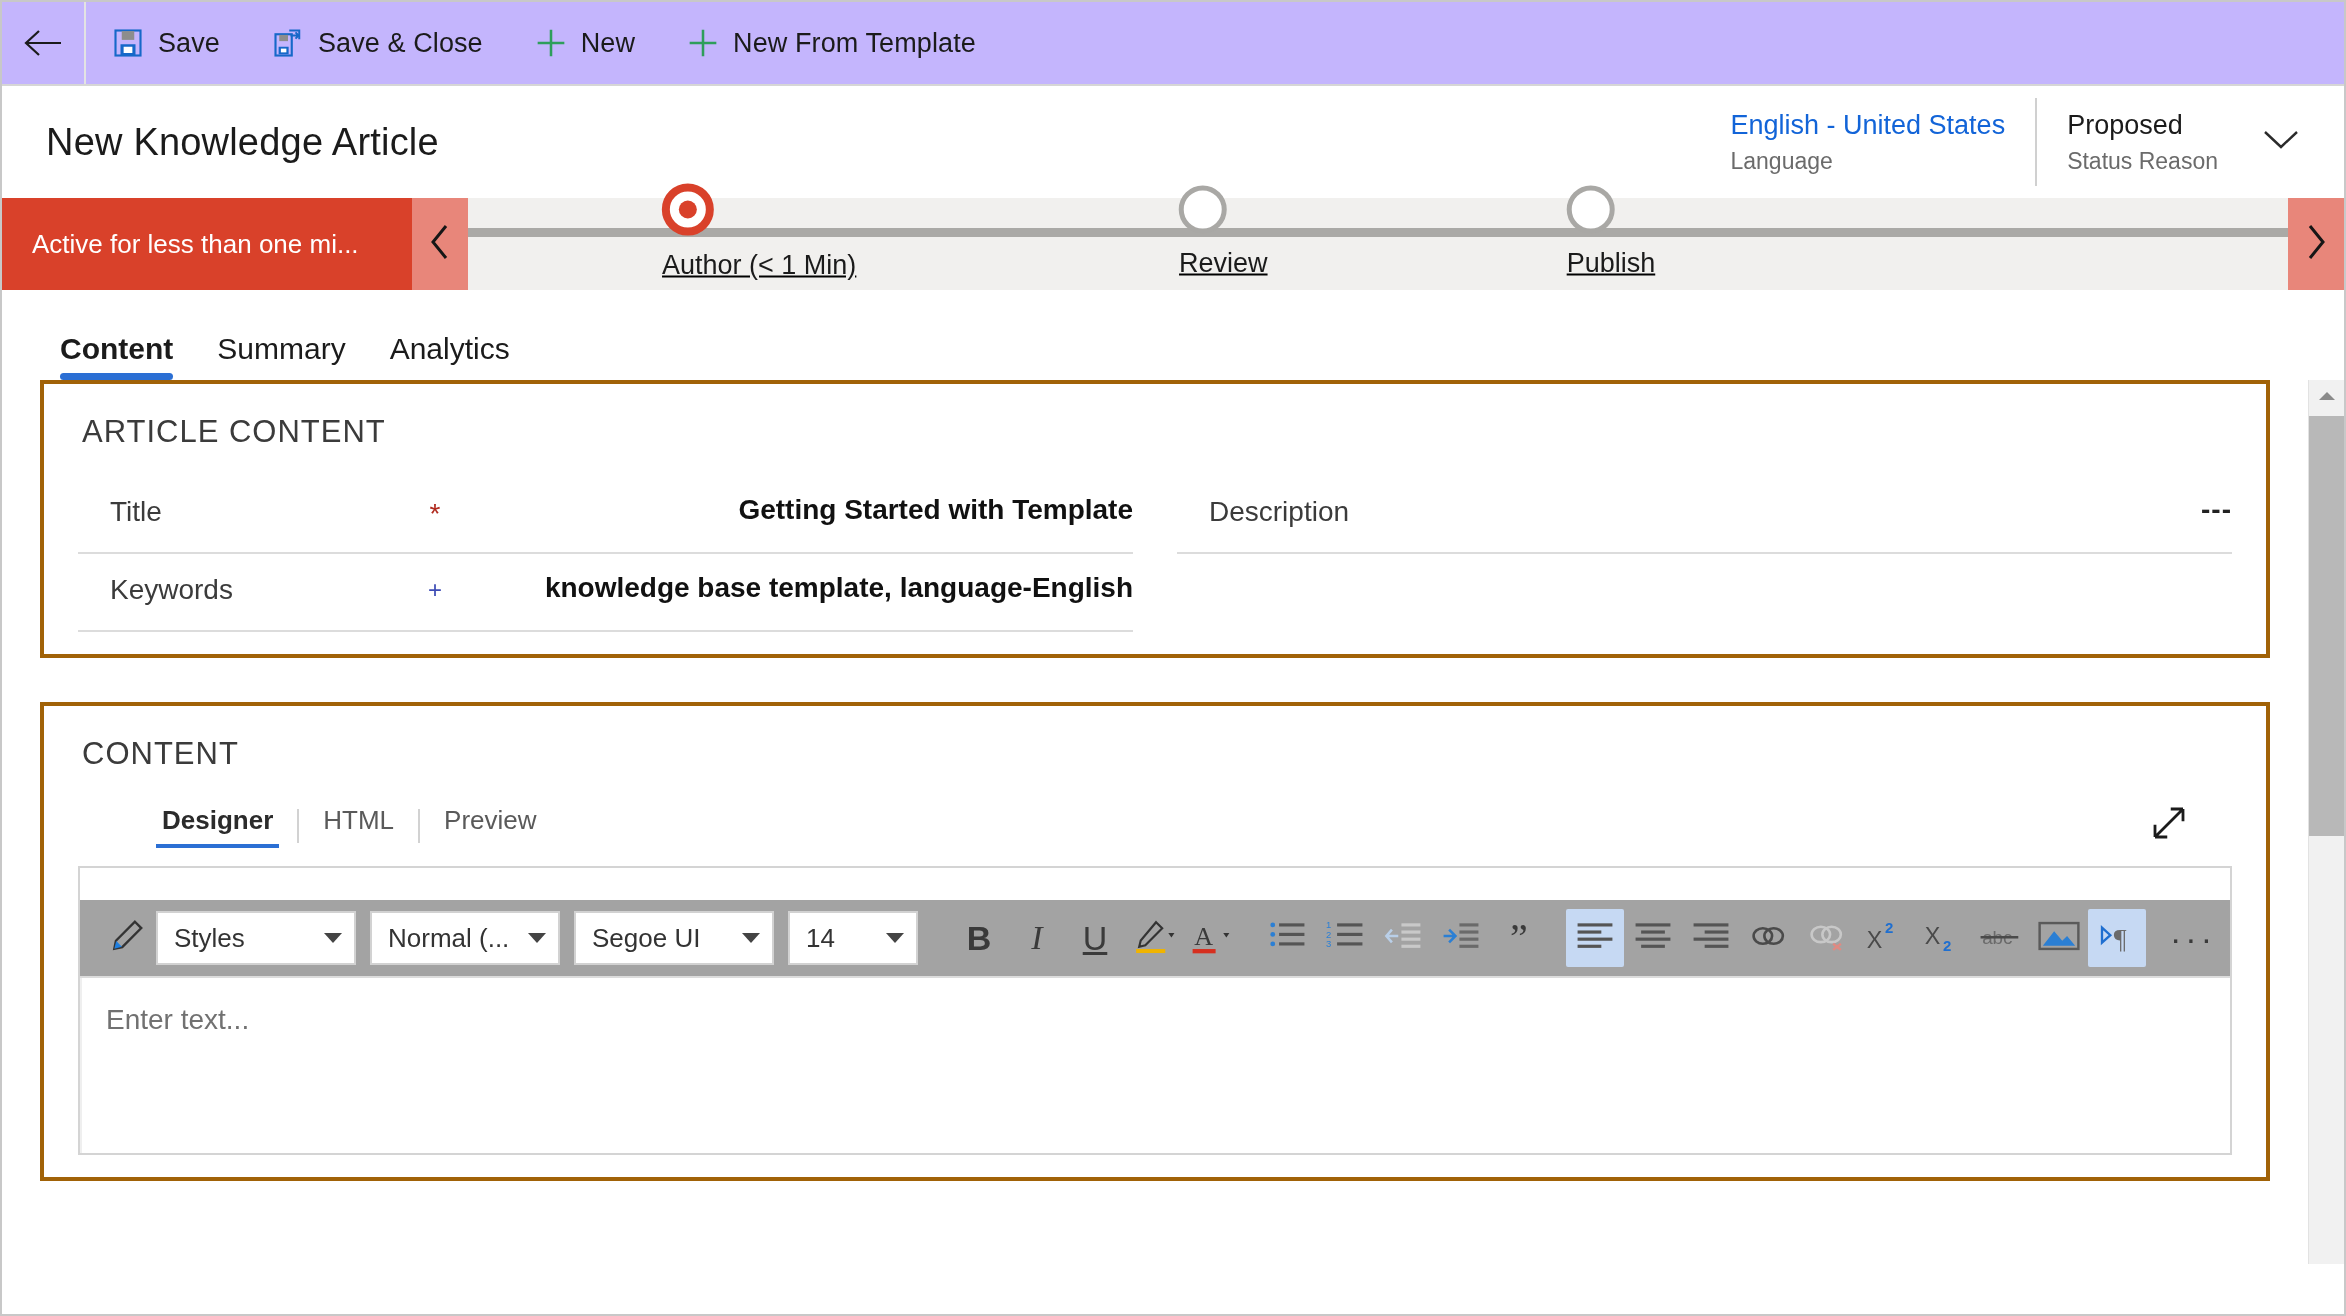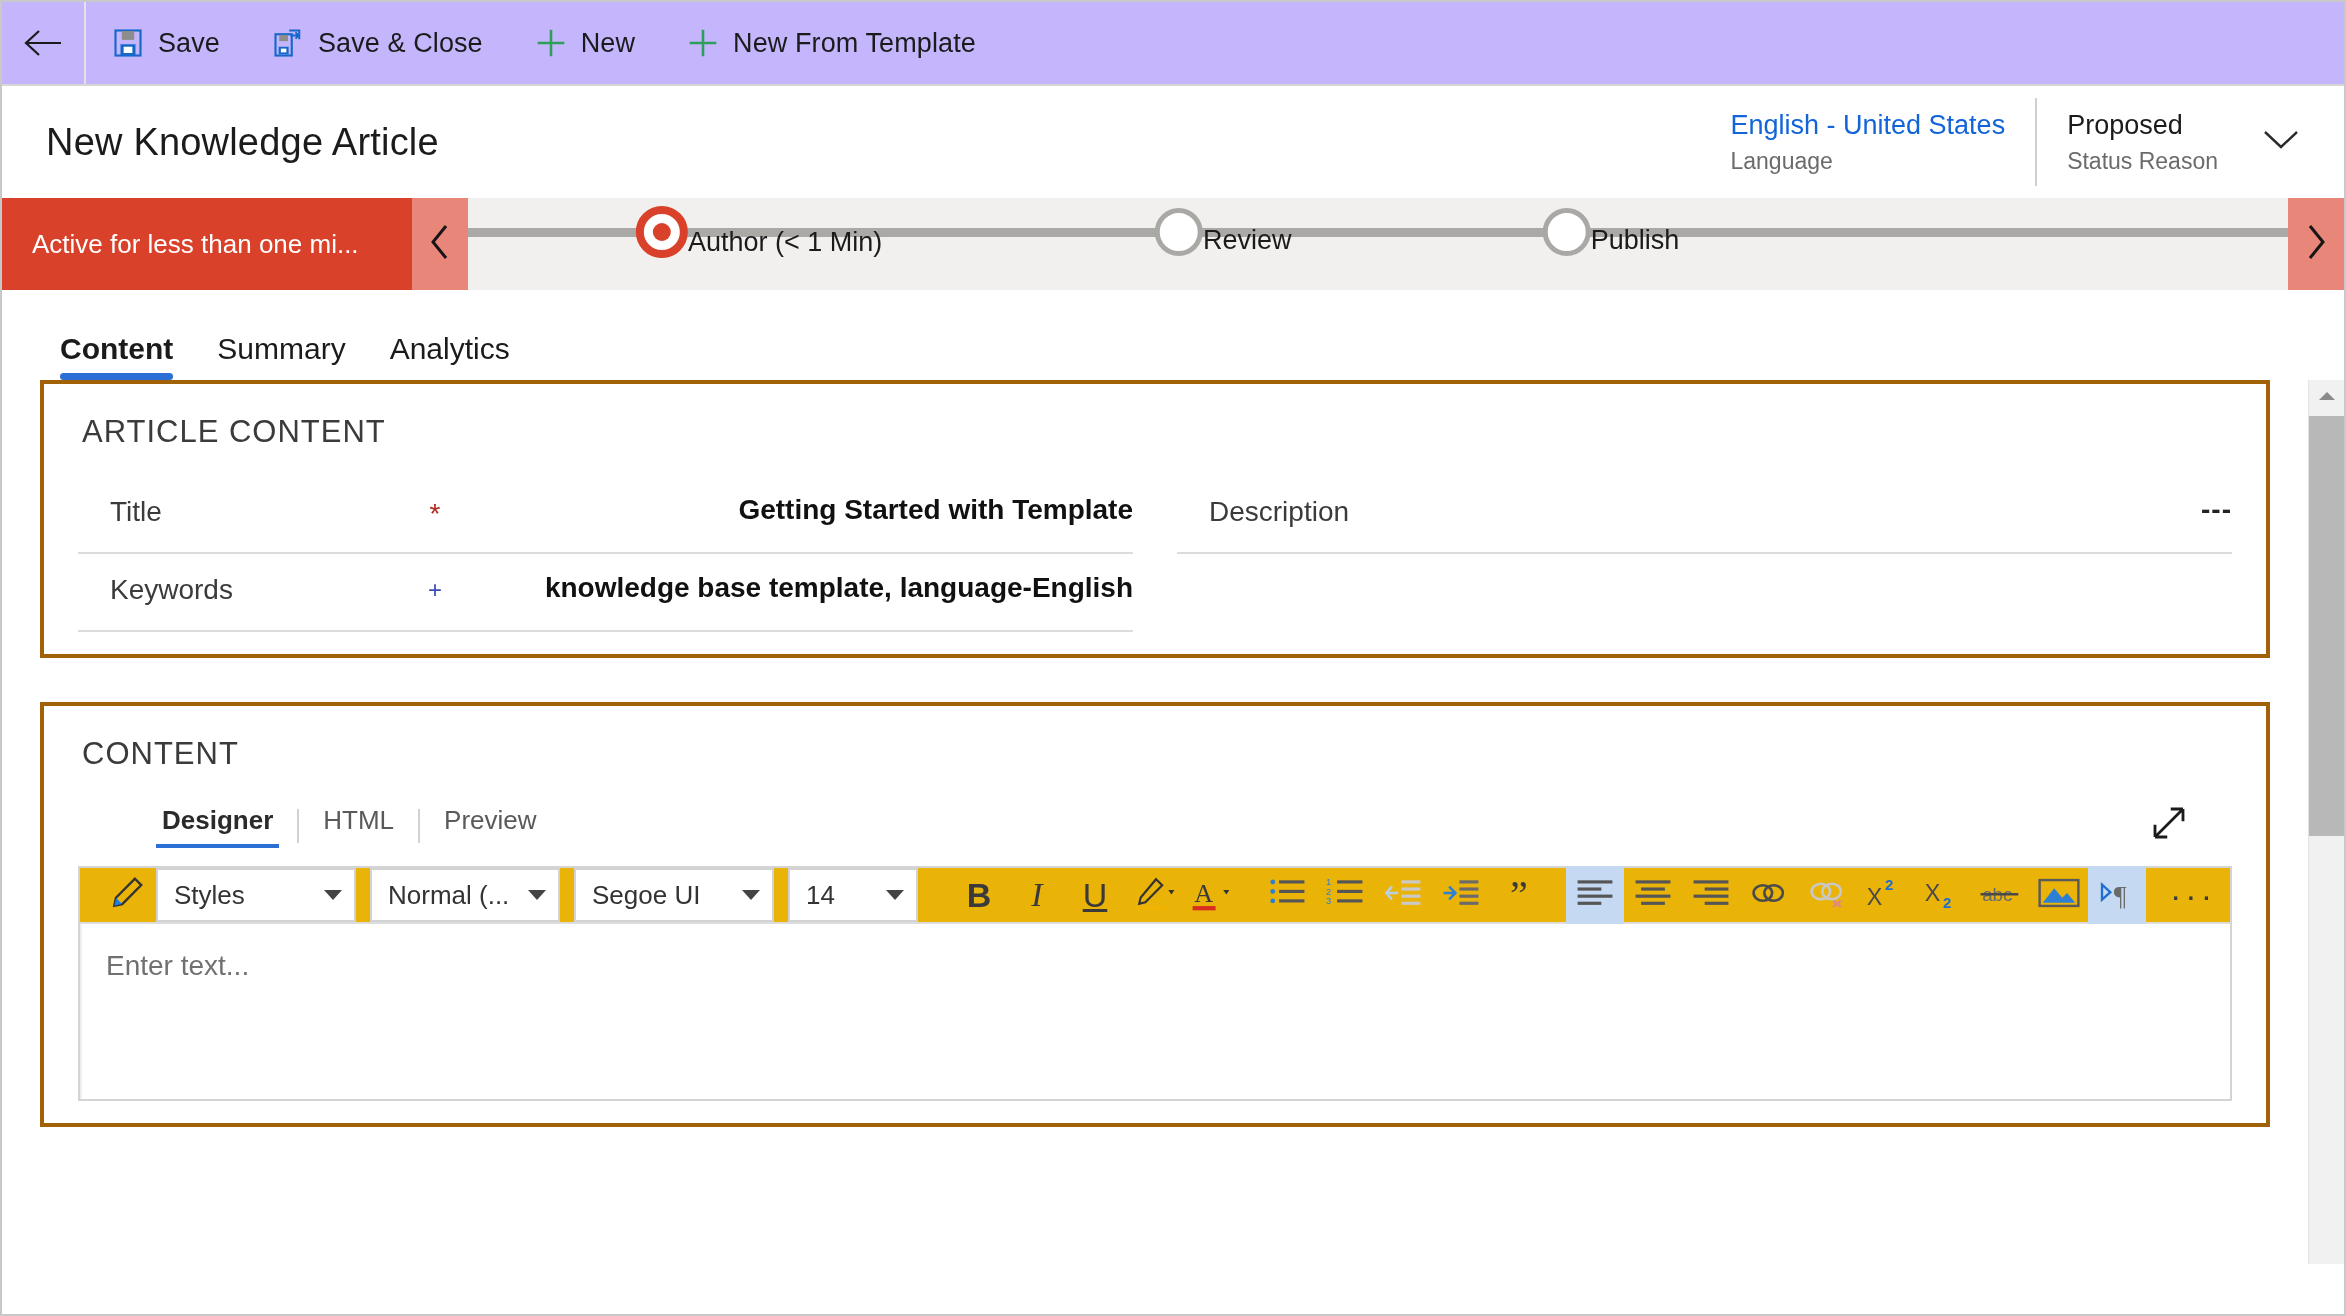--- a/index.html
+++ b/index.html
@@ -117,22 +117,23 @@
     position: absolute;
     left: 0; right: 0;
     top: 30px;
     height: 9px;
     background: #aaa9a6;
   }
   .bpf-node {
     position: absolute;
     top: 34px;
     transform: translate(-50%, -50%);
-    display: flex; flex-direction: row; align-items: flex-end;
-    cursor: pointer;
+    display: flex; flex-direction: column; align-items: flex-start;
+    cursor: pointer;
+    text-decoration: underline;
   }
   .bpf-circle {
     width: 48px; height: 48px;
     border-radius: 50%;
     background: #fff;
     border: 5px solid #a9a8a5;
     display: flex; align-items: center; justify-content: center;
   }
   .bpf-node.active .bpf-circle {
     border: 8px solid #d9412a;
@@ -257,25 +258,26 @@
   .editor-head { display: flex; align-items: center; justify-content: space-between; }
   .expand-btn {
     margin-right: 40px; margin-top: 4px;
     cursor: pointer; width: 46px; height: 46px;
     display: flex; align-items: center; justify-content: center;
   }
 
   .ed-frame { margin-top: 18px; border: 2px solid #d4d4d4; }
   .ed-toolbar {
     display: flex; align-items: center;
-    height: 56px;
+    height: 78px;
     padding: 0 14px 0 18px;
     border-bottom: 2px solid #dcdcdc;
-    background: #eab308;
+    background: #a3a3a3;
     gap: 0;
+    margin-top: 32px;
   }
   .tb-btn {
     width: 58px; height: 58px;
     display: flex; align-items: center; justify-content: center;
     cursor: pointer; border-radius: 2px;
     flex: 0 0 auto;
   }
   .tb-btn.sel { background: #c6d9f3; }
   .tb-select {
     height: 54px;

